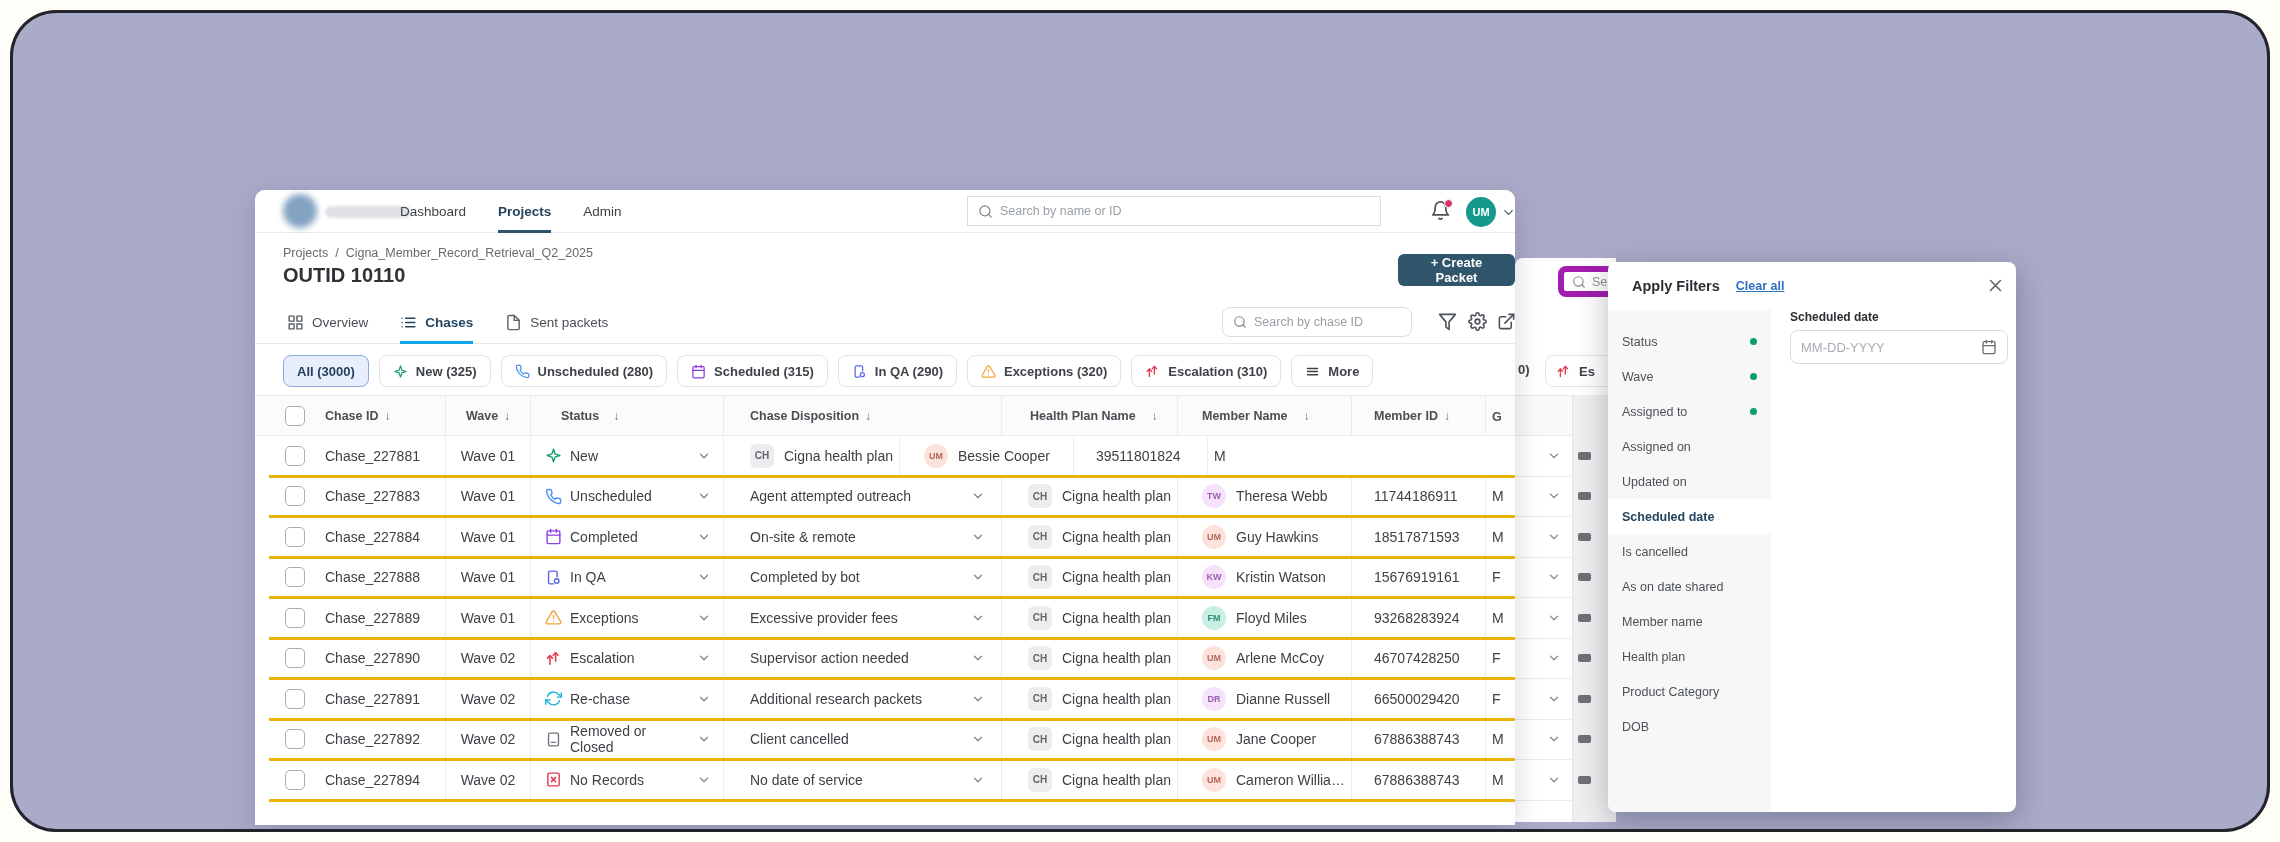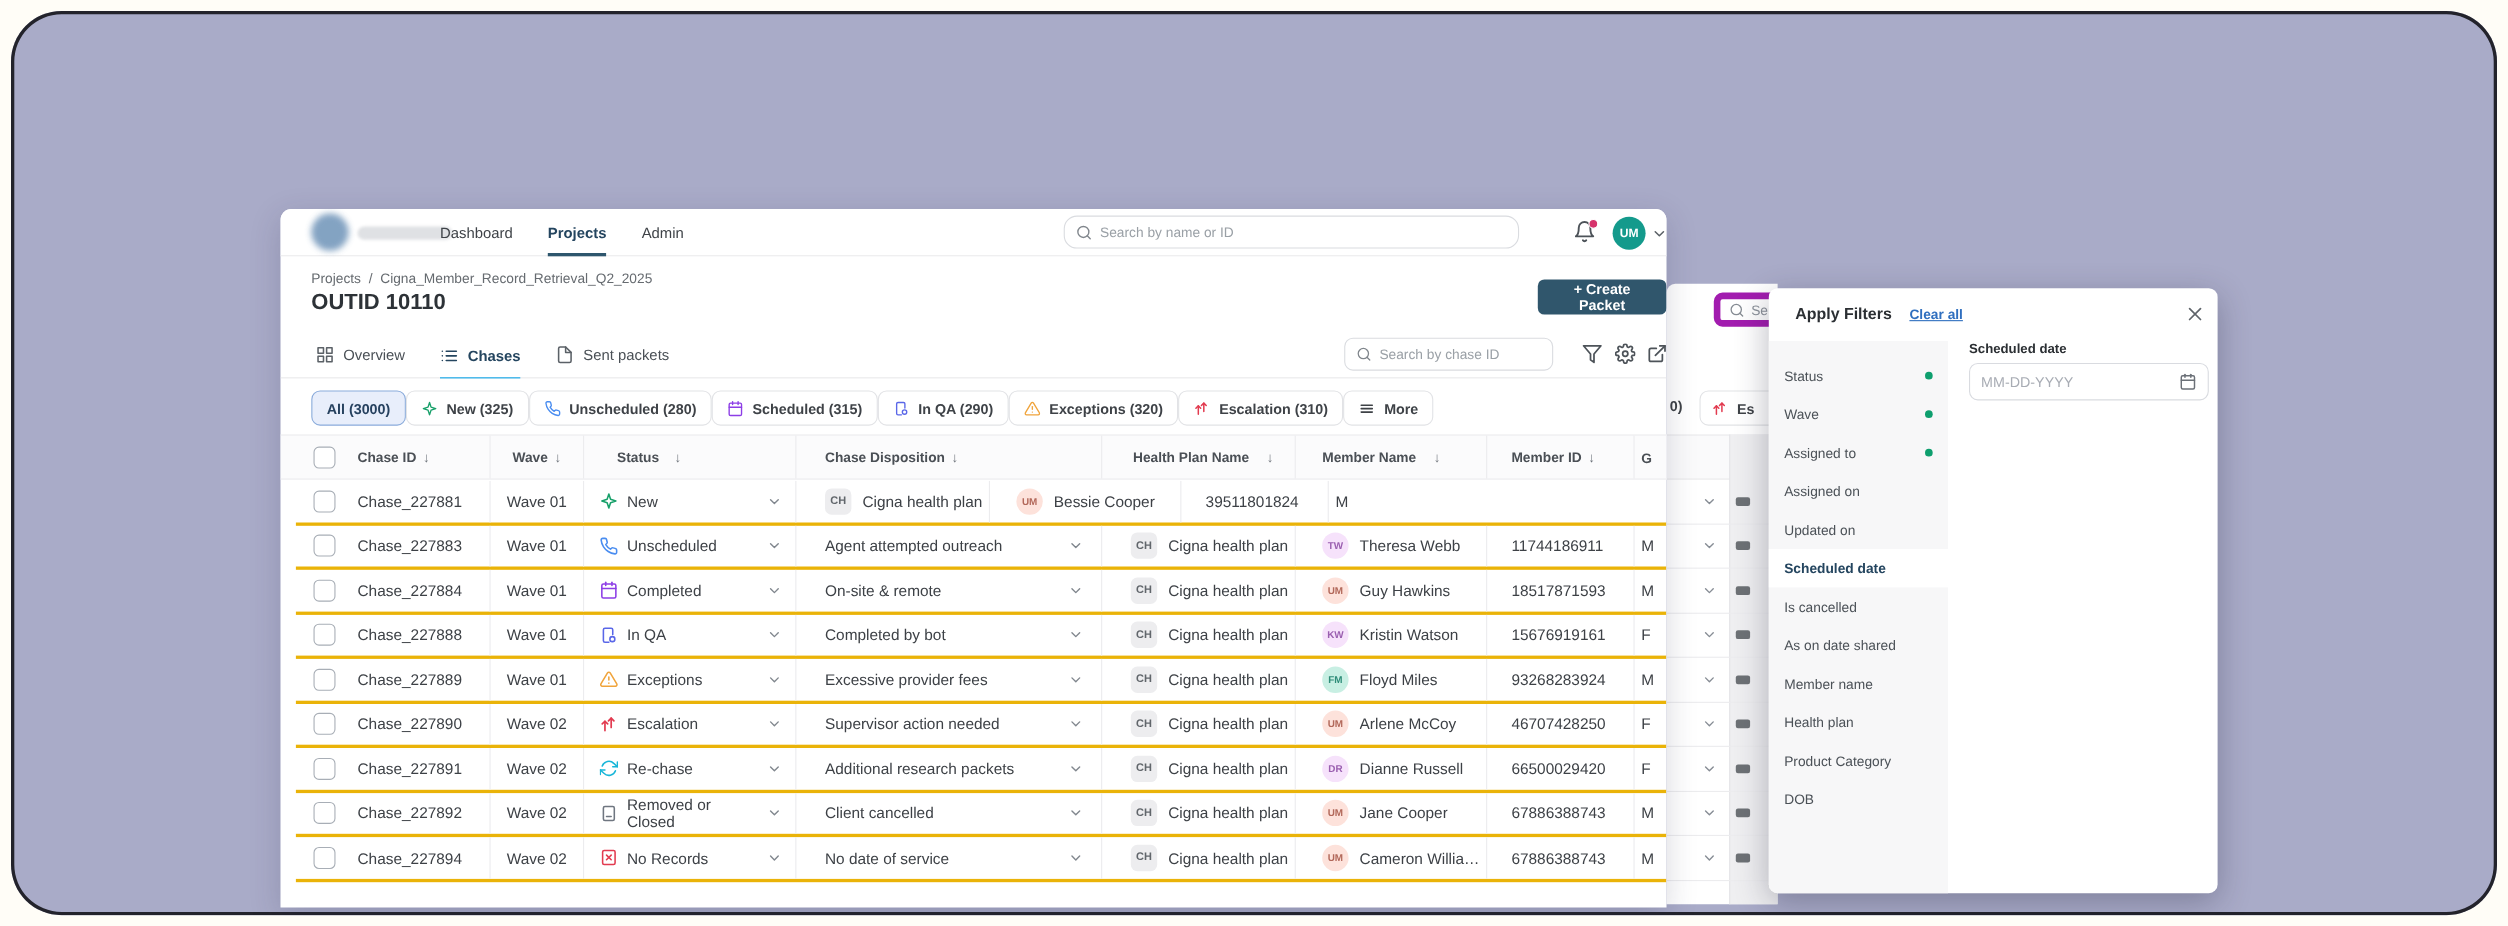--- a/index.html
+++ b/index.html
@@ -25,47 +25,47 @@
   .smark{position:absolute;left:63px;width:13px;height:8px;border-radius:2px;background:#4c5156;opacity:.8}
 
   
   .card{position:absolute;left:255px;top:190px;width:1260px;height:635px;background:#fff;border-radius:10px 10px 0 0;box-shadow:0 8px 28px rgba(40,40,70,.18);z-index:5;overflow:hidden}
   .topnav{position:absolute;left:0;top:0;width:100%;height:43px;border-bottom:1px solid #ebebed;background:#fff}
   .logo{position:absolute;left:28px;top:4px;width:34px;height:34px;border-radius:50%;background:#6e93b8;filter:blur(3px);opacity:.85}
   .logopill{position:absolute;left:70px;top:16px;width:86px;height:12px;border-radius:6px;background:#dfe1e4;filter:blur(1.5px)}
   .navlinks{position:absolute;left:145px;top:0;height:43px;display:flex;gap:32px;align-items:center}
   .navitem{font-size:13.5px;color:#3f4348;height:43px;display:flex;align-items:center;cursor:pointer}
   .navitem.active{color:#24455f;font-weight:700;border-bottom:3px solid #2e566d;padding-top:3px}
-  .navsearch{position:absolute;left:712px;top:6px;width:414px;height:30px;border:1px solid #dadce0;border-radius:12px;background:#fff;display:flex;align-items:center;gap:7px;padding-left:10px}
+  .navsearch{position:absolute;left:712px;top:6px;width:414px;height:30px;border:1px solid #dadce0;border-radius:0;background:#fff;display:flex;align-items:center;gap:7px;padding-left:10px}
   .navsearch .ic{width:15px;height:15px;color:#80868c;flex:none}
   .navsearch input{border:none;outline:none;font-size:12.5px;color:#3f4348;width:340px;font-family:"Liberation Sans",sans-serif;background:transparent}
   .navsearch input::placeholder{color:#9aa0a6}
   .bellwrap{position:absolute;left:1175px;top:10px;width:24px;height:24px;color:#4d5359}
   .bellwrap .ic{width:21px;height:21px}
   .belldot{position:absolute;right:1px;top:-1px;width:9px;height:9px;border-radius:50%;border:1.5px solid #fff}
   .avatar{position:absolute;left:1211px;top:7px;width:30px;height:30px;border-radius:50%;color:#fff;font-size:11px;font-weight:700;display:flex;align-items:center;justify-content:center}
   .navchev{position:absolute;left:1246px;top:15px;width:15px;height:15px;color:#5a6066}
 
   .crumbs{position:absolute;left:28px;top:56px;font-size:12.5px;color:#666b70;display:flex;gap:7px}
   .pagetitle{position:absolute;left:28px;top:74px;font-size:20px;font-weight:700;color:#2d3237}
   .createbtn{position:absolute;left:1143px;top:64px;height:32px;padding:0 14px;background:#30566c;color:#fff;font-size:13px;font-weight:600;border:none;border-radius:6px;display:flex;align-items:center;cursor:pointer;font-family:"Liberation Sans",sans-serif}
 
   .tabsrow{position:absolute;left:0;top:110px;width:100%;height:44px;border-bottom:1px solid #e8e8ea}
   .tabs{position:absolute;left:32px;top:0;height:44px;display:flex;gap:32px}
   .tab{height:44px;display:flex;align-items:center;gap:8px;font-size:13.5px;color:#4a5056;cursor:pointer}
   .tab .ic{width:17px;height:17px;color:#5b6167}
-  .tab.active{color:#24455f;font-weight:700;border-bottom:1px solid #0ea5e9;padding-top:3px}
+  .tab.active{color:#24455f;font-weight:700;border-bottom:3px solid #0ea5e9;padding-top:3px}
   .tab.active .ic{color:#24455f}
   .chasesearch{position:absolute;left:967px;top:7px;width:190px;height:30px;border:1px solid #dadce0;border-radius:8px;display:flex;align-items:center;gap:7px;padding-left:10px;background:#fff}
   .chasesearch .ic{width:14px;height:14px;color:#80868c;flex:none}
   .chasesearch input{border:none;outline:none;font-size:12.5px;width:140px;font-family:"Liberation Sans",sans-serif;background:transparent;color:#3f4348}
   .chasesearch input::placeholder{color:#9aa0a6}
   .toolico{position:absolute;top:12px;width:19px;height:19px;color:#4d5359;cursor:pointer}
 
-  .chipsrow{position:absolute;left:28px;top:165px;height:38px;display:flex;}
+  .chipsrow{position:absolute;left:28px;top:165px;height:38px;display:flex;gap:10px}
   .chip{height:32px;border:1px solid #e2e3e6;border-radius:8px;background:#fff;display:flex;align-items:center;gap:8px;padding:0 13px;font-size:13px;font-weight:600;color:#3e4247;cursor:pointer;white-space:nowrap}
   .chip .ic{width:15px;height:15px;flex:none}
   .chip.sel{background:#e8eefb;border-color:#8aabdb;color:#26415f}
 
   .thead{position:absolute;left:0;top:205px;width:100%;height:41px;background:#fbfbfc;border-top:1px solid #ececee;border-bottom:1px solid #ececee;display:flex;align-items:center;padding-left:14px}
   .tbody{position:absolute;left:0;top:247px;right:0;bottom:0;overflow:hidden}
   .tr{display:flex;align-items:center;height:40.5px;border-bottom:3px solid #eab308;margin-left:14px}
   .thead,.tr{font-size:14px;color:#3d4146}
   .c1{width:36px;display:flex;align-items:center;flex:none}
   .c2{width:141px;padding-left:20px;flex:none}

